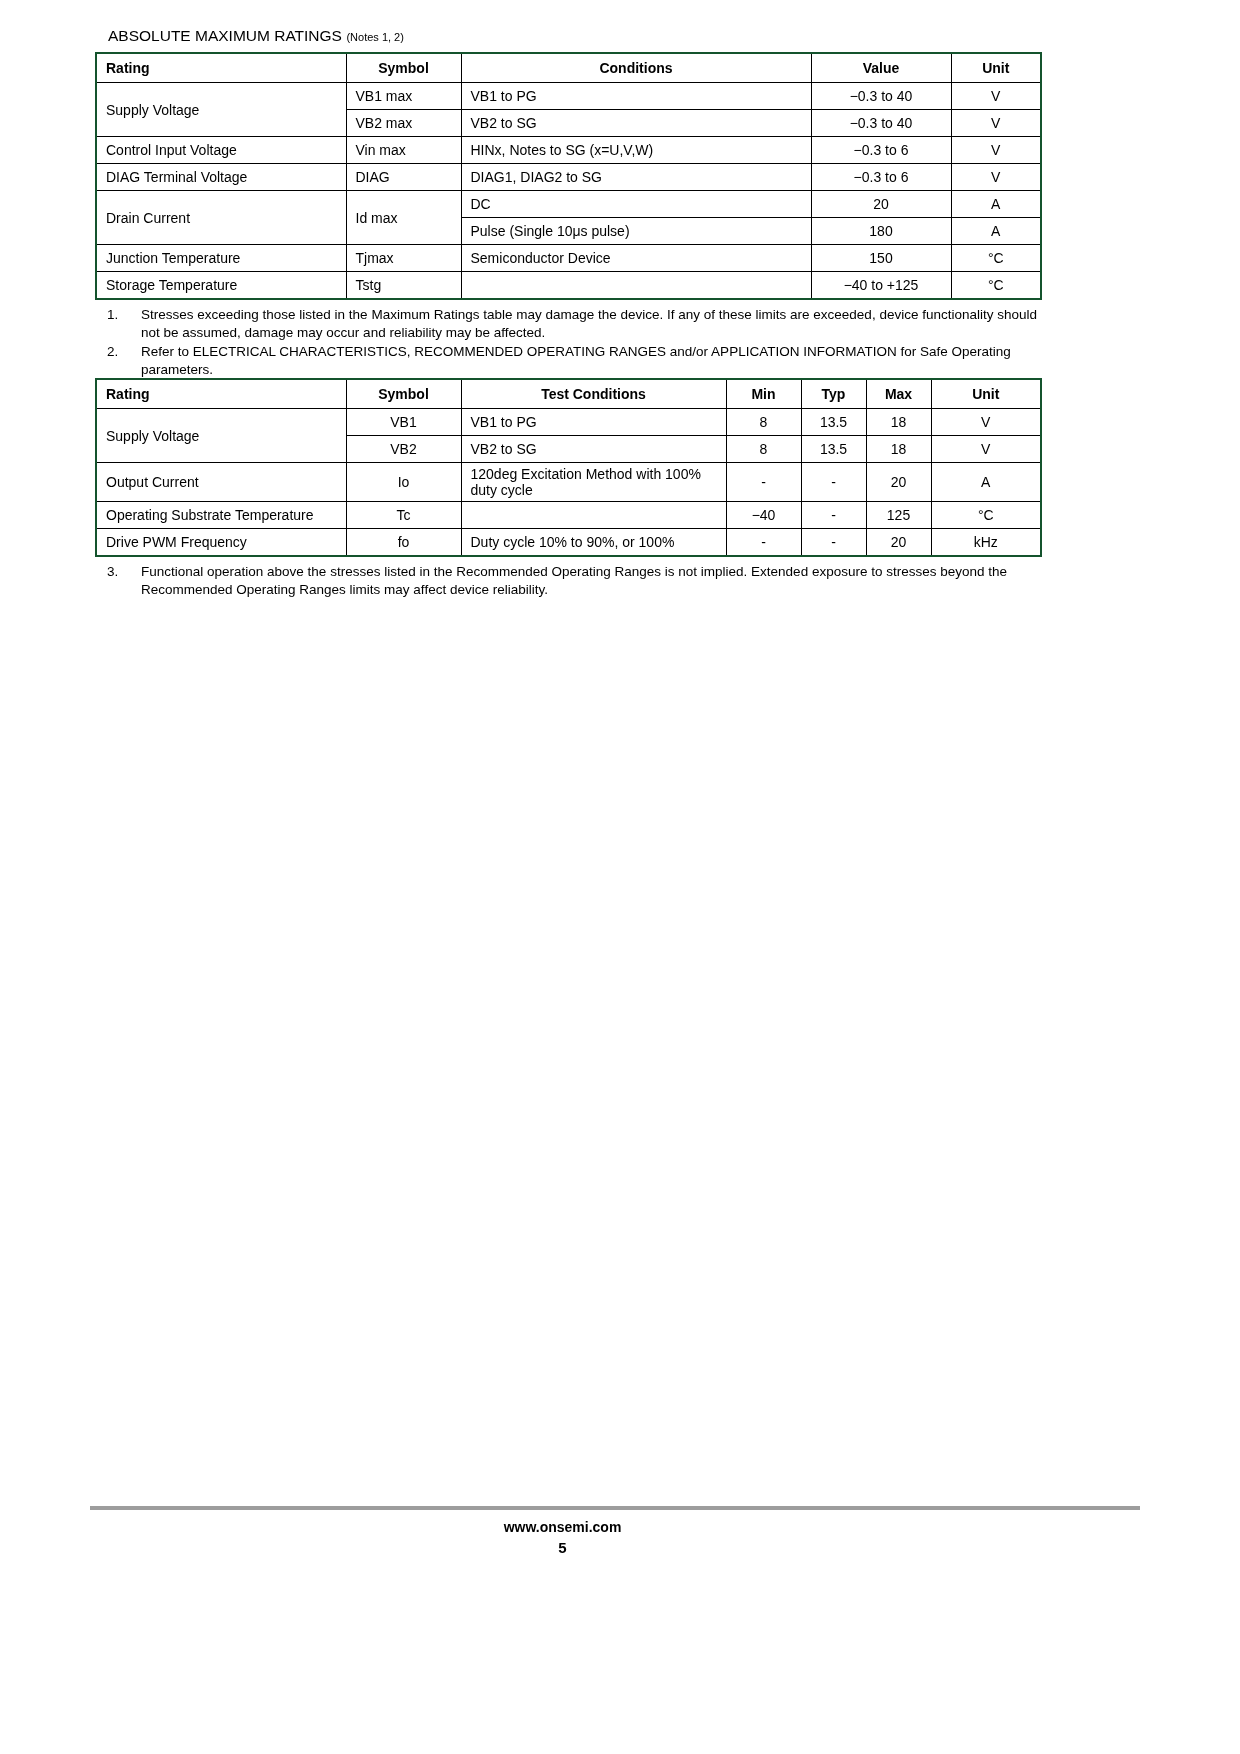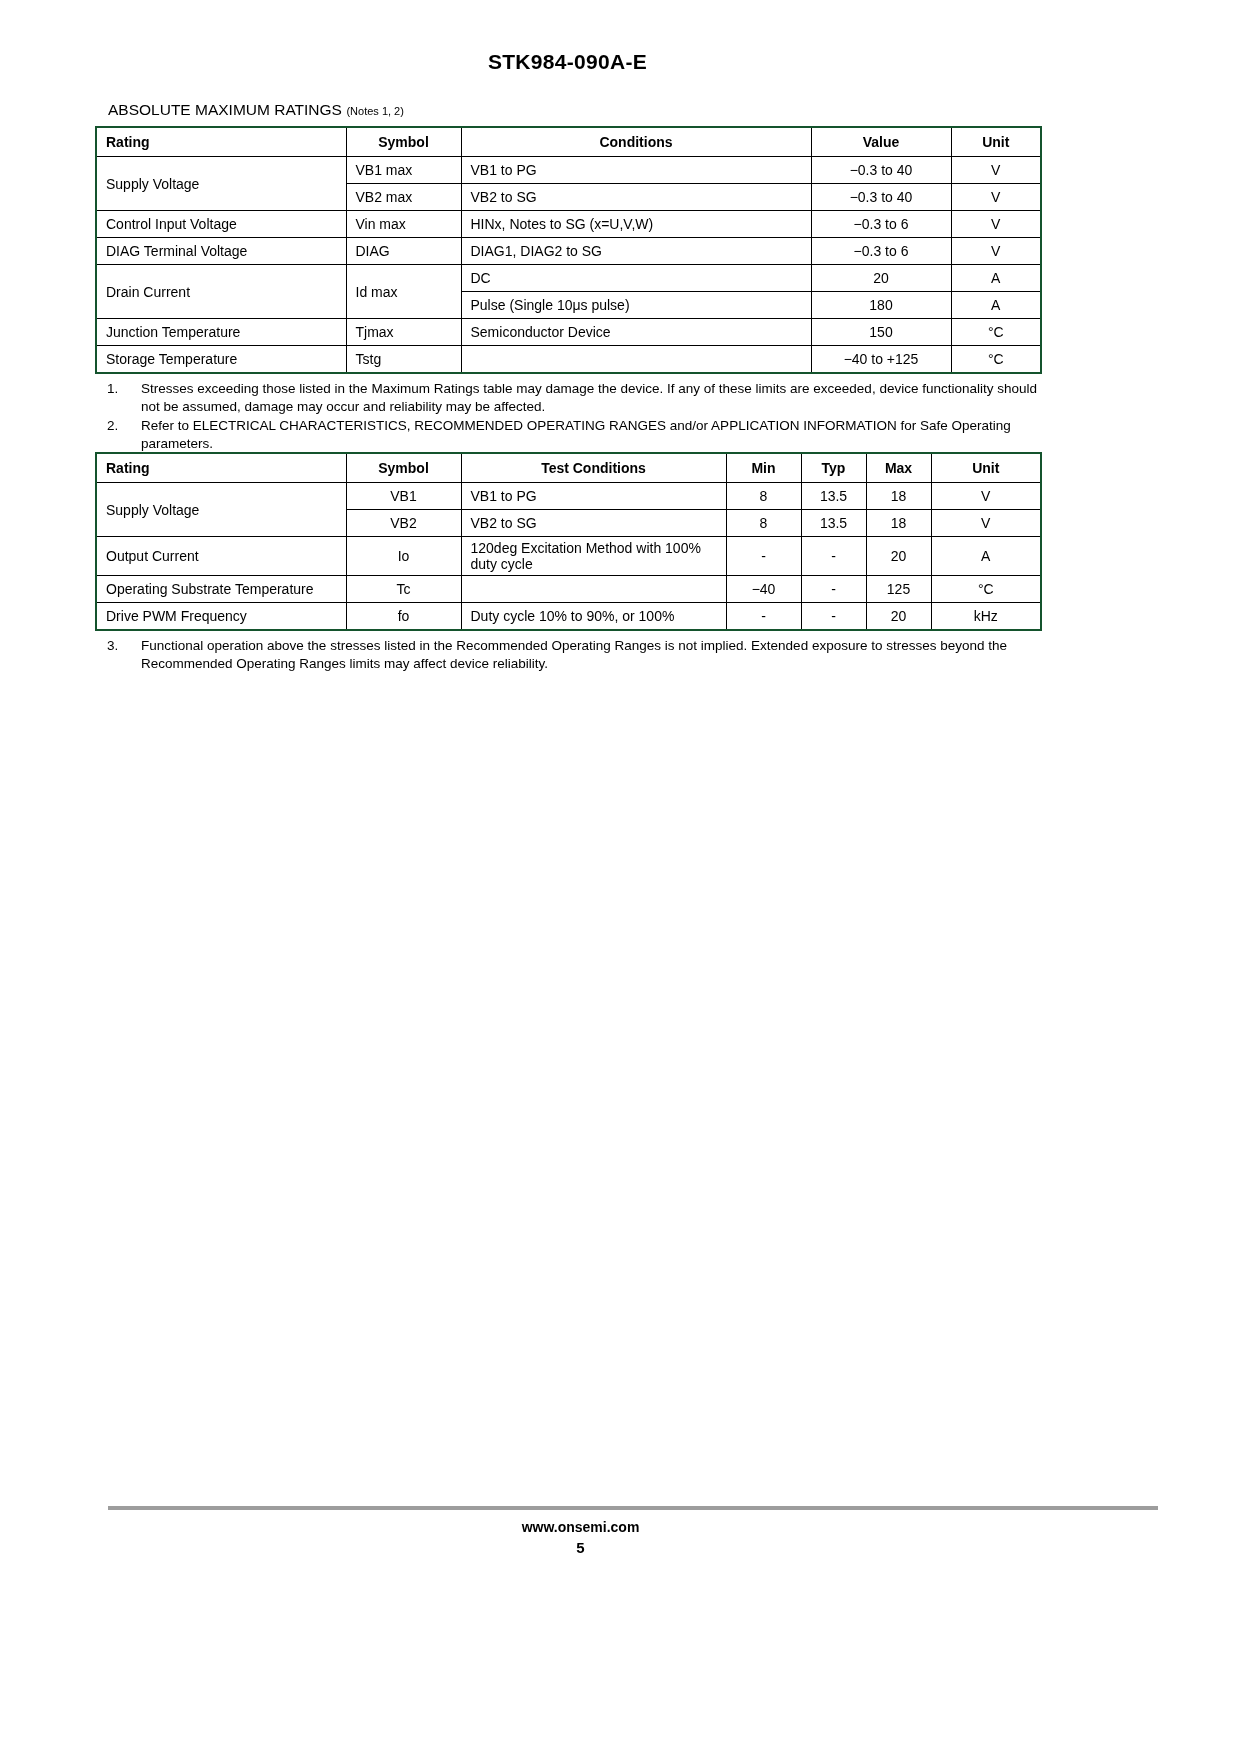--- a/index.html
+++ b/index.html
@@ -40,36 +40,35 @@
   }
   th { font-weight: bold; height: 22px; }
   td { height: 20px; }
   .al { text-align: left; }
   .notes { margin-top: 6px; padding-left: 12px; font-size: 13.5px; line-height: 1.3; }
   .note-row { display: flex; margin-top: 2px; }
   .note-num { width: 34px; flex: none; }
   .note-text { flex: 1; }
   .footer {
     position: absolute;
-    left: 108px;
+    left: 90px;
     top: 1506px;
     width: 1050px;
   }
   .footer-rule { height: 4px; background: #9d9d9d; }
   .footer-text-wrap { width: 945px; text-align: center; }
   .footer-url { margin-top: 9px; font-size: 14px; font-weight: bold; }
   .footer-page { margin-top: 4px; font-size: 15px; font-weight: bold; }
 </style>
 </head>
 <body>
 
 <div class="page">
   <div class="content">
 
-    <div class="doc-title">STK984-090A-E</div>
 
     <section>
       <div class="sec-head">
         <span class="sec-title">ABSOLUTE MAXIMUM RATINGS</span>
         <span class="sec-note">(Notes 1, 2)</span>
       </div>
 
       <table>
         <colgroup>
           <col style="width:250px">

